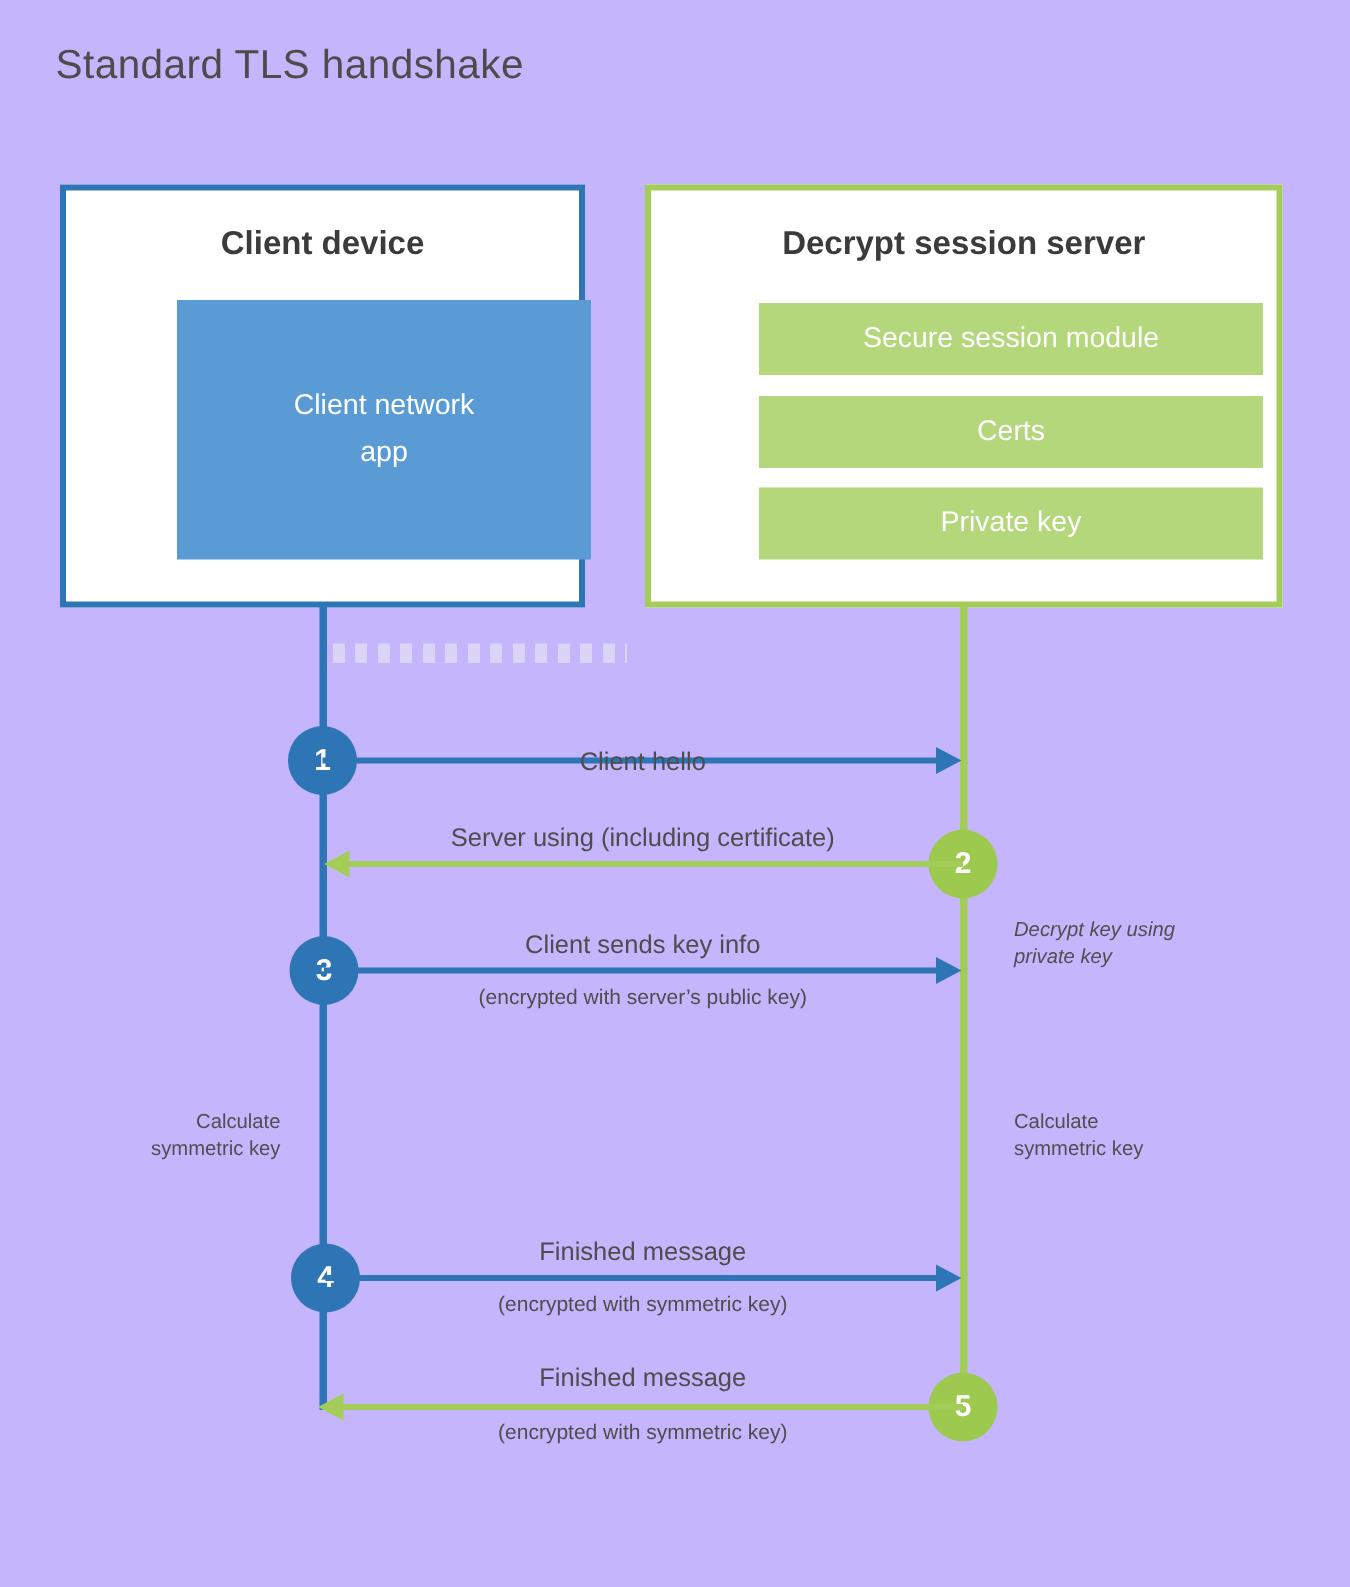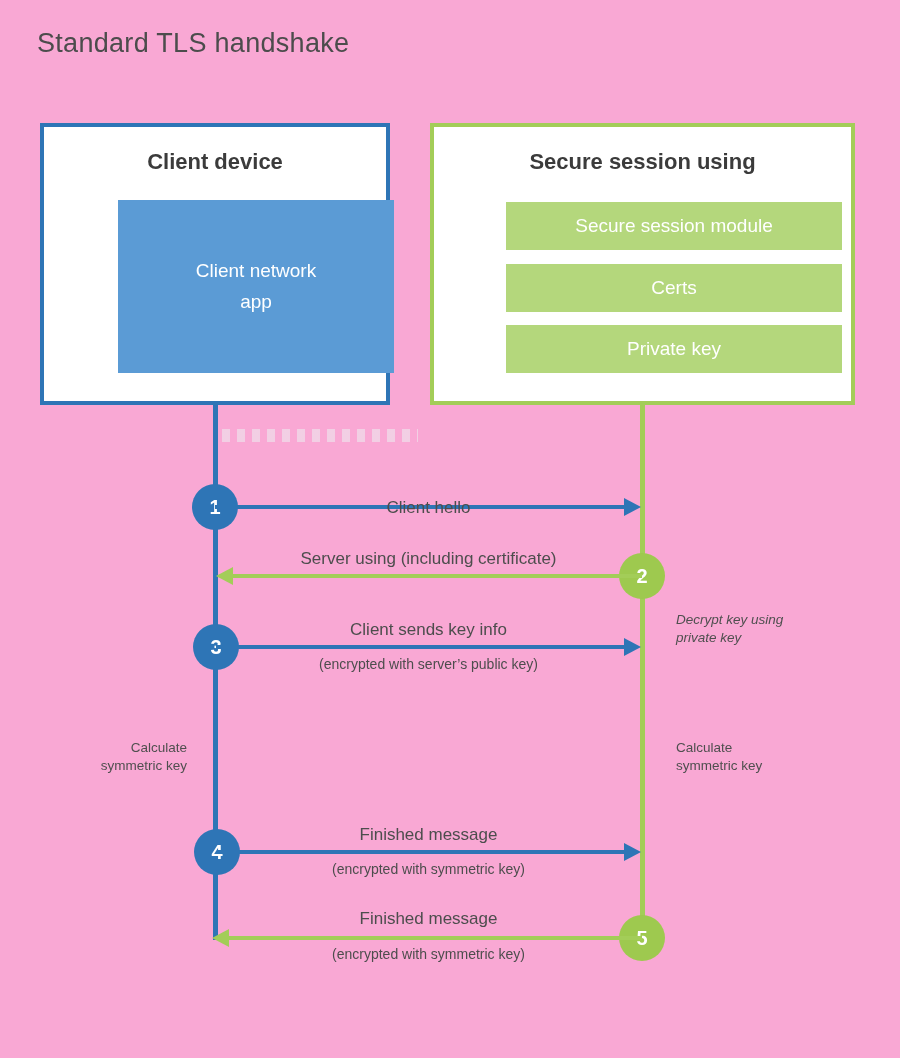--- a/index.html
+++ b/index.html
@@ -1,17 +1,17 @@
 <!DOCTYPE html>
 <html><head>
 <meta charset="utf-8">
 <style>
   html,body{margin:0;padding:0;background:#ffffff;}
   .canvas{
-    position:relative;width:900px;height:1058px;background:#f9a8d4;overflow:hidden;
+    position:relative;width:900px;height:1058px;background:#c4b5fd;overflow:hidden;
     font-family:"Liberation Sans","DejaVu Sans",sans-serif;
   }
   .page-title{
     position:absolute;left:37px;top:28px;margin:0;
     font-size:27px;font-weight:300;color:#4c4c4c;letter-spacing:.3px;
   }
   
   .box{position:absolute;box-sizing:border-box;background:#fff;}
   .box.client{left:40px;top:123px;width:350px;height:282px;border:4px solid #2e75b6;}
   .box.server{left:430px;top:123px;width:425px;height:282px;border:4px solid #a3cd58;}
@@ -76,21 +76,21 @@
 
   <h1 class="page-title">Standard TLS handshake</h1>
 
   <div class="box client">
     <div class="box-title">Client device</div>
   </div>
   <div class="client-app">Client network
 app</div>
 
   <div class="box server">
-    <div class="box-title">Secure session using</div>
+    <div class="box-title">Decrypt session server</div>
   </div>
   <div class="server-bar b0">Secure session module</div>
   <div class="server-bar b1">Certs</div>
   <div class="server-bar b2">Private key</div>
 
   <div class="vline blue"></div>
   <div class="vline green"></div>
   <div class="ghost"></div>
 
   <div class="circle blue c1">1</div>

